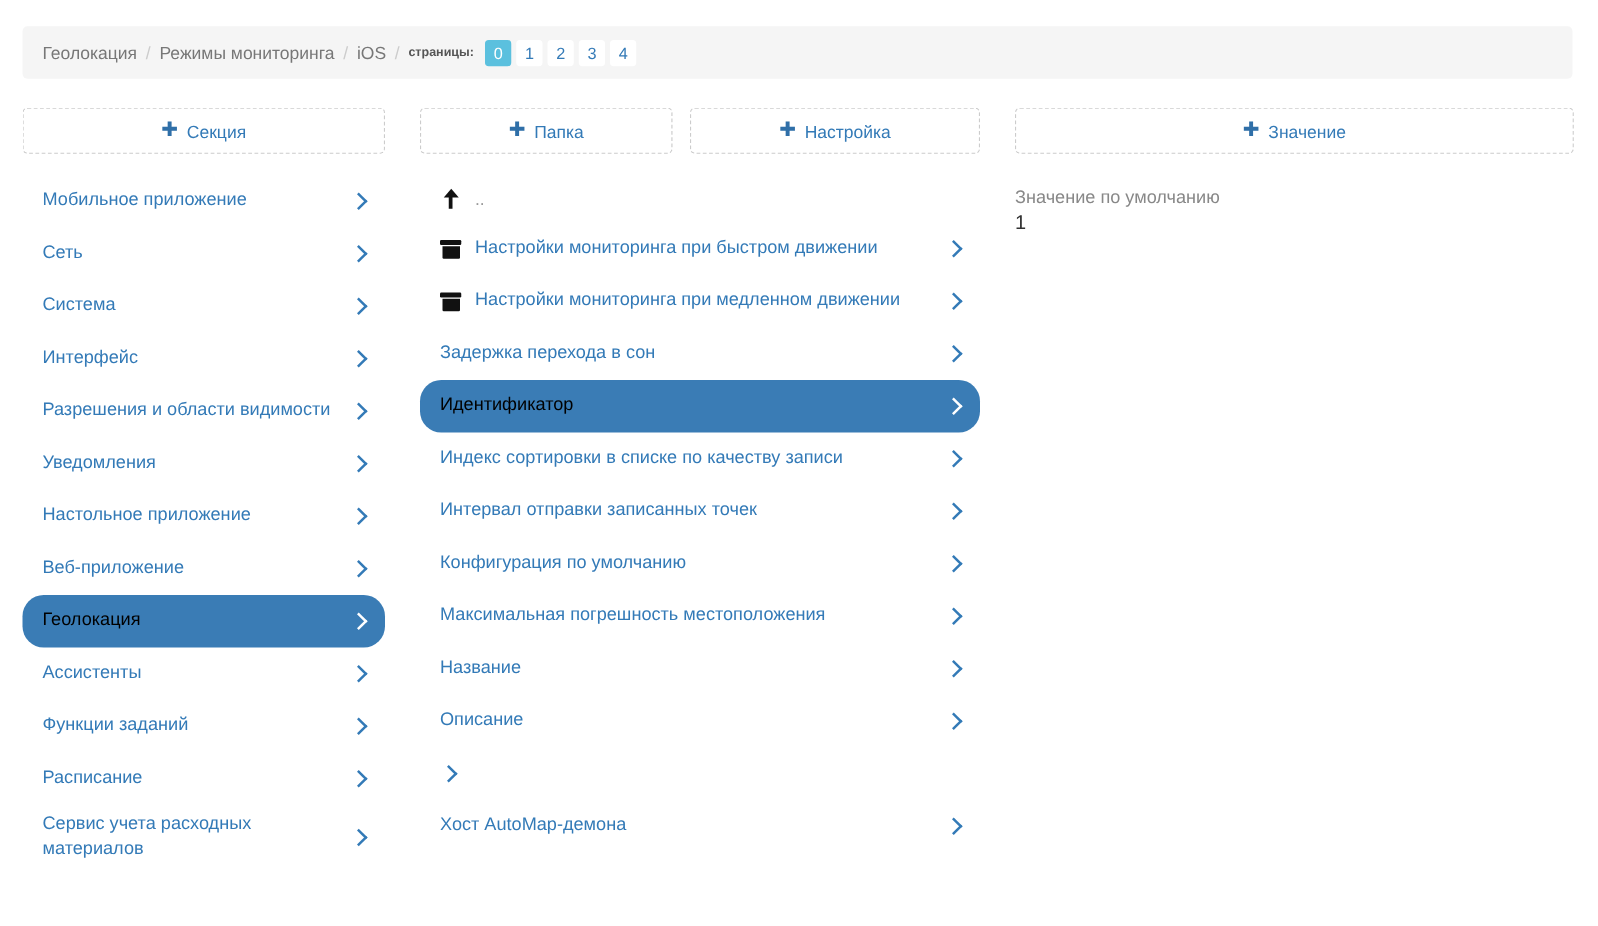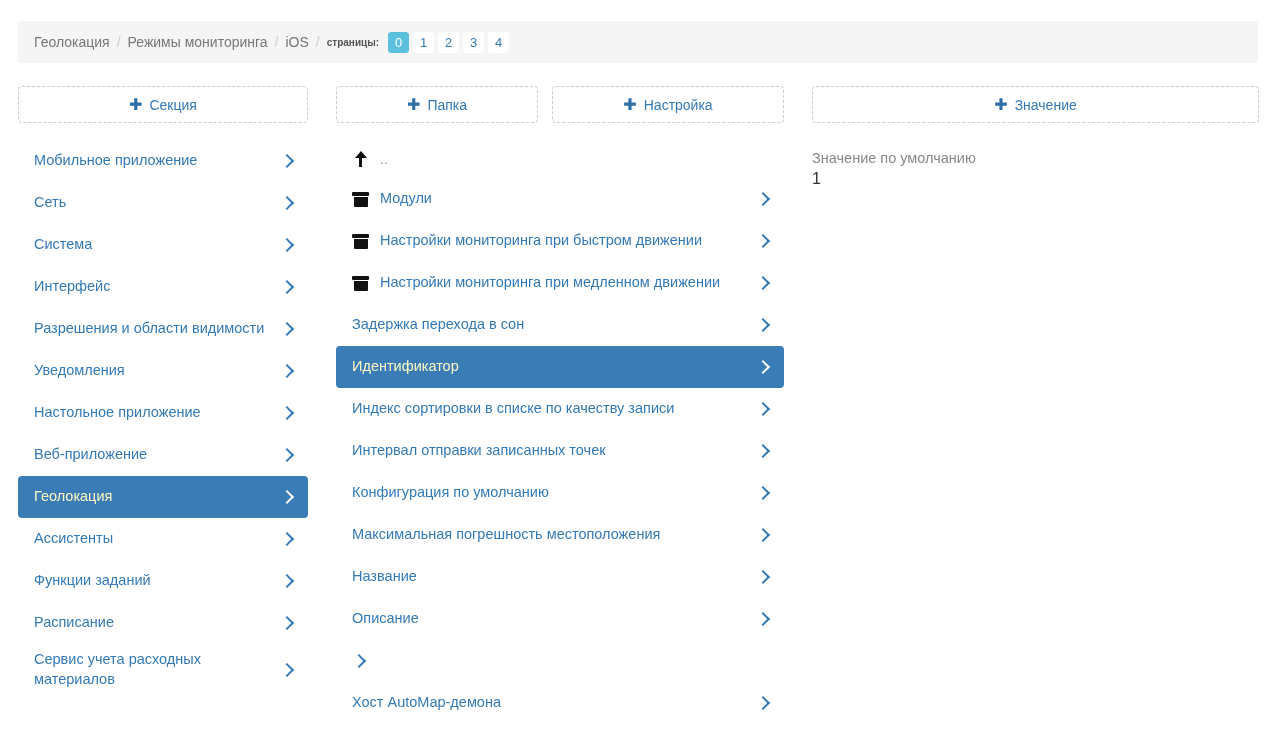--- a/index.html
+++ b/index.html
@@ -103,21 +103,22 @@
     padding: 6px 14px 6px 16px;
     border-radius: 4px;
     color: #337ab7;
     font-size: 14.5px;
     cursor: pointer;
     text-decoration: none;
   }
   .row .label { flex: 1; line-height: 1.35; padding-right: 10px; }
   .row.selected {
     background: #3a7cb5;
-    color: #fef9c3;
+    color: #000000;
+    border-radius: 17px;
   }
 
   
   .chev {
     width: 14px; height: 14px;
     flex: 0 0 14px;
     position: relative;
   }
   .chev::before {
     content: "";
@@ -286,25 +287,20 @@
       </div>
     </div>
 
   <div class="col-items" id="items-list">
       <div class="row updir">
         <span class="up-ico"></span>
         <span class="label">..</span>
       </div>
       <div class="row">
         <span class="folder-ico"></span>
-        <span class="label">Модули</span>
-        <span class="chev"></span>
-      </div>
-      <div class="row">
-        <span class="folder-ico"></span>
         <span class="label">Настройки мониторинга при быстром движении</span>
         <span class="chev"></span>
       </div>
       <div class="row">
         <span class="folder-ico"></span>
         <span class="label">Настройки мониторинга при медленном движении</span>
         <span class="chev"></span>
       </div>
       <div class="row">
         <span class="label">Задержка перехода в сон</span>

